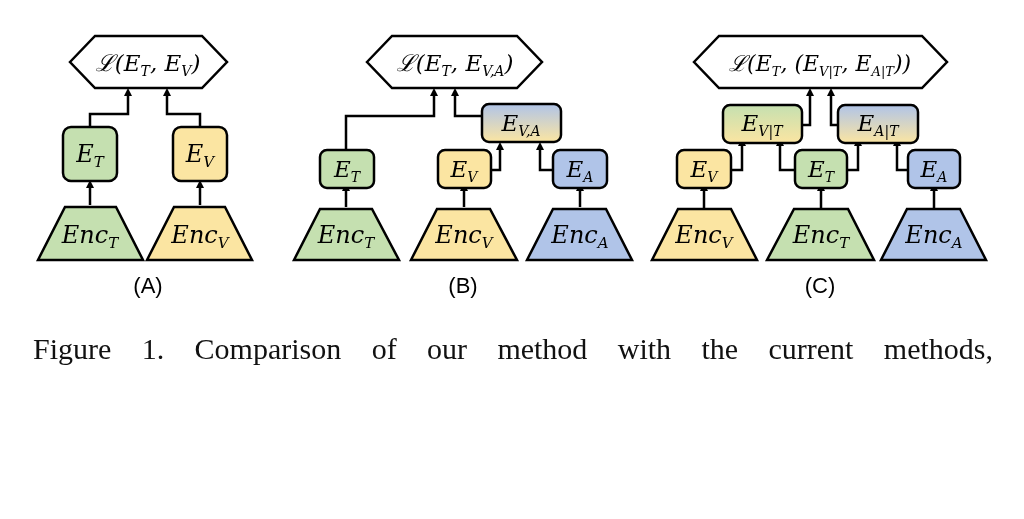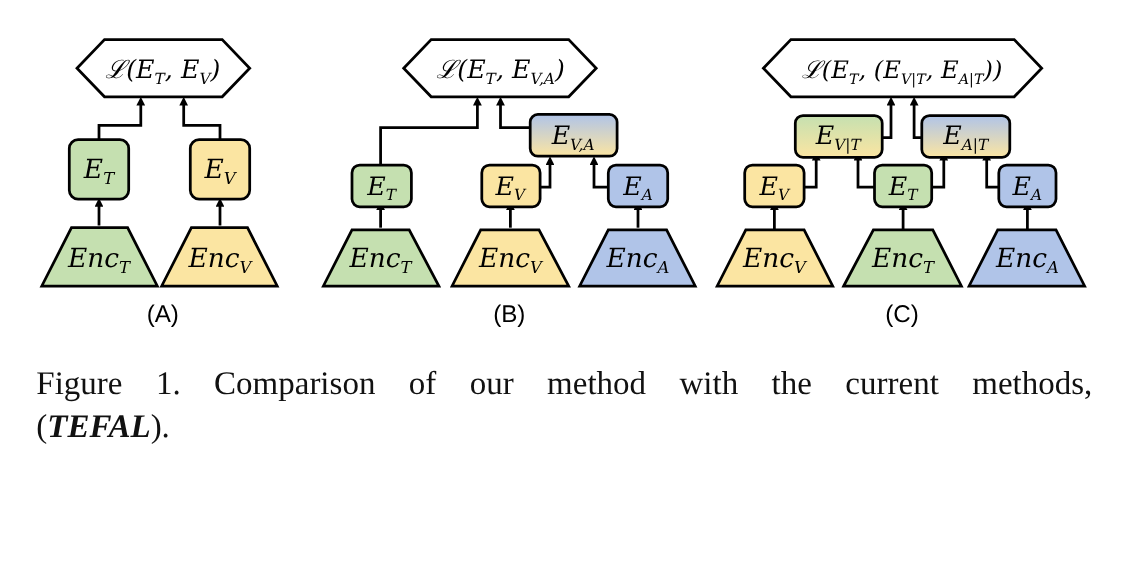--- a/index.html
+++ b/index.html
@@ -118,14 +118,13 @@
     <text x="821" y="243" text-anchor="middle" font-family="DejaVu Serif, serif" font-size="24" font-style="italic">Enc<tspan font-size="15" dy="5">T</tspan></text>
     <polygon points="881,260 907,209 960,209 986,260" fill="#b0c4e8" stroke="#000" stroke-width="2.5"></polygon>
     <text x="934" y="243" text-anchor="middle" font-family="DejaVu Serif, serif" font-size="24" font-style="italic">Enc<tspan font-size="15" dy="5">A</tspan></text>
 
     <text x="820" y="293" text-anchor="middle" font-family="Liberation Sans, sans-serif" font-size="22">(C)</text>
   </g>
 </svg>
 
 <div class="caption">
   <span class="line">Figure 1. Comparison of our method with the current methods,</span>
-  <span class="line last"><span>(</span><b><i>TEFAL</i></b><span>).</span></span>
 </div>
 
 </body></html>

